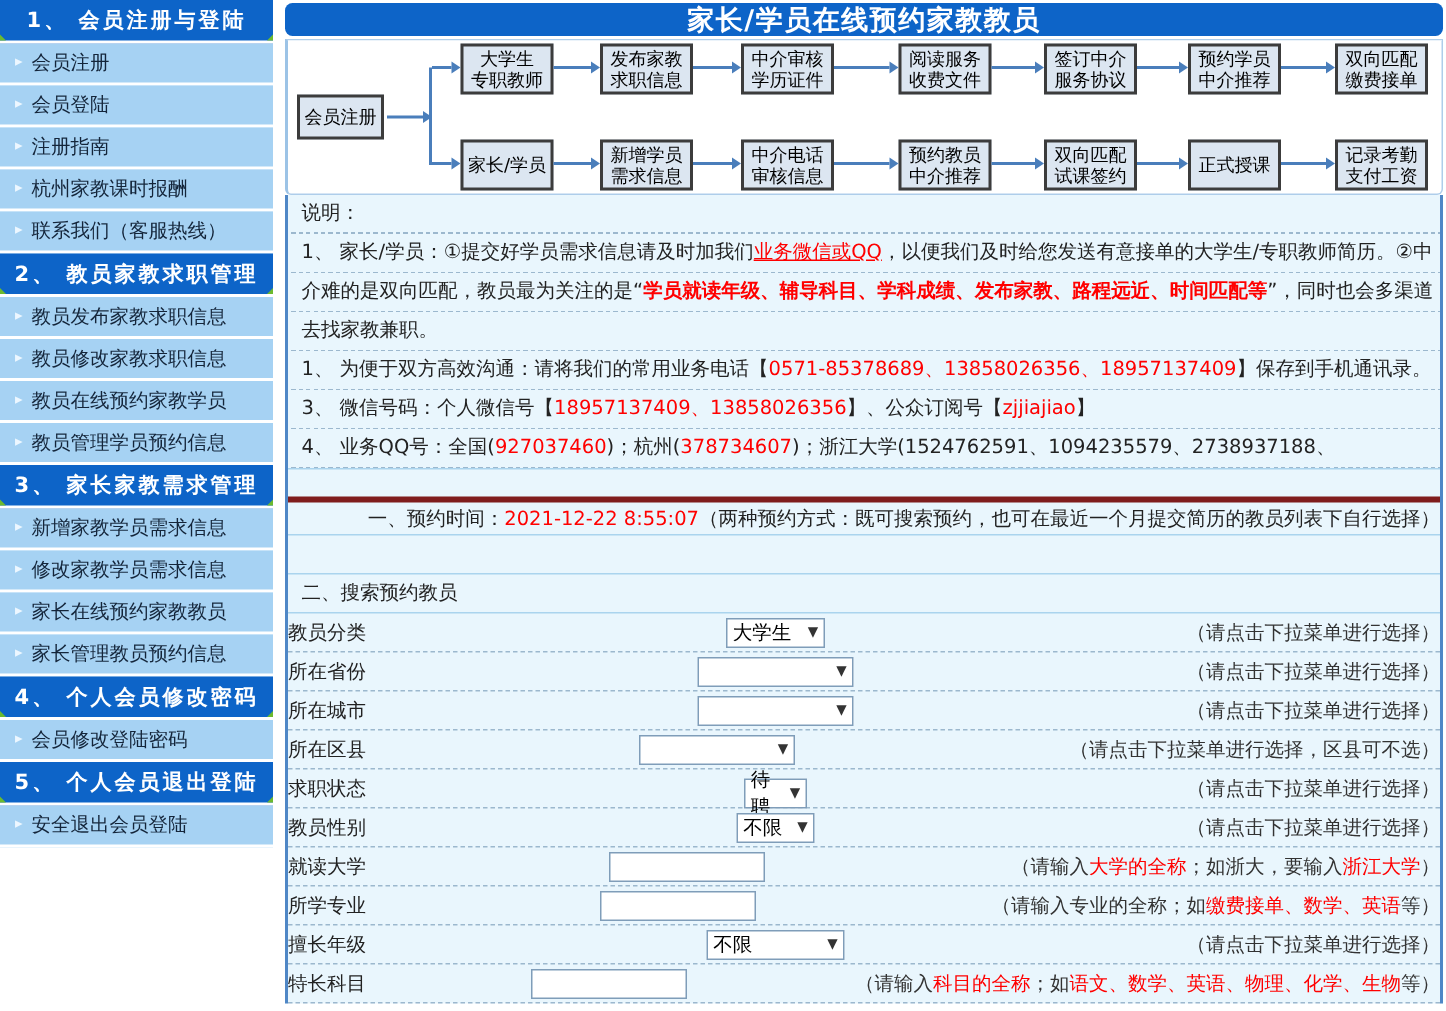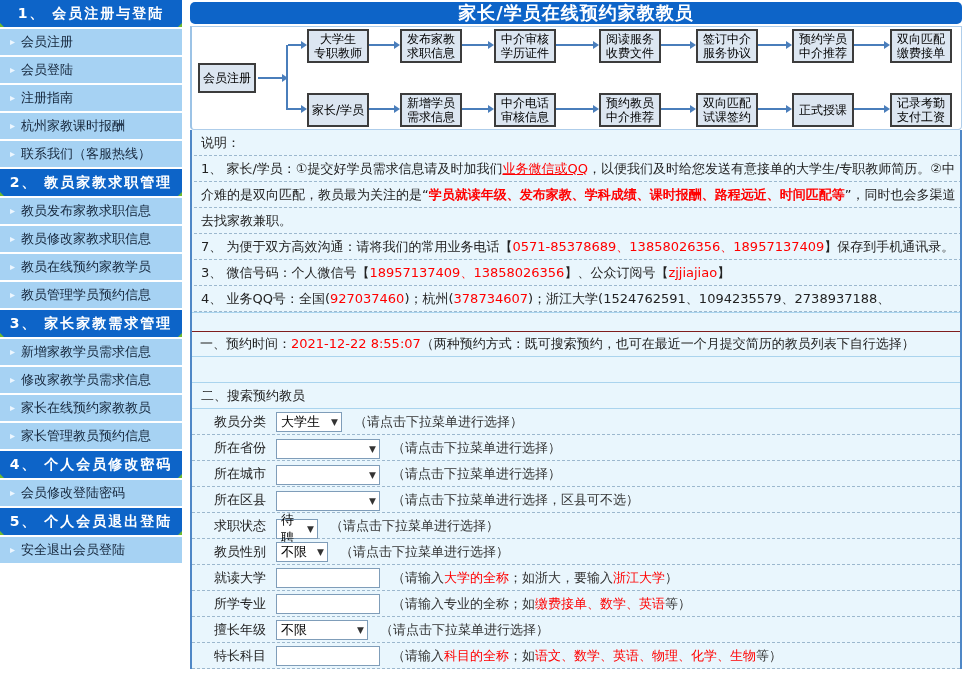--- a/index.html
+++ b/index.html
@@ -56,27 +56,27 @@
     background:#e9f6fd;box-sizing:border-box;
   }
   .notes{
     height:182px;padding-left:9px;line-height:26px;overflow:hidden;
     background:
       repeating-linear-gradient(to right,#e9f6fd 0 2px,rgba(0,0,0,0) 2px 5px),
       repeating-linear-gradient(to bottom,rgba(0,0,0,0) 0 25px,#9cb8ce 25px 26px);
     background-color:#e9f6fd;
   }
   .sep1{height:18px;border-top:1px solid #aad4ee;}
-  .row-time{height:25px;border-top:1px solid #7f1d1d;line-height:24px;padding-left:8px;box-sizing:border-box;}
+  .row-time{height:25px;border-top:4px solid #7f1d1d;line-height:24px;padding-left:8px;box-sizing:border-box;text-align:right;}
   .sep2{height:25px;border-top:1px solid #aad4ee;}
   .row-search{height:26px;border-top:1px solid #aad4ee;line-height:25px;padding-left:9px;box-sizing:border-box;}
   .form{border-top:1px solid #aad4ee;}
   .f-row{
-    display:flex;align-items:center;height:26px;padding-left:22px;
-    border-bottom:1px dashed #9cb8ce;box-sizing:border-box;
+    display:flex;align-items:center;height:26px;padding-left:0;
+    border-bottom:1px dashed #9cb8ce;box-sizing:border-box;justify-content:space-between;
   }
   .f-label{width:55px;margin-right:7px;color:#222;}
   .f-hint{margin-left:12px;color:#333;}
   .sel{
     display:inline-flex;align-items:center;justify-content:space-between;
     background:#fff;border:1px solid #7f9db9;height:20px;box-sizing:border-box;
     padding:0 3px 0 4px;cursor:pointer;color:#000;
   }
   .sel-a{font-size:9px;color:#333;margin-left:3px;}
   .inp{height:20px;border:1px solid #7f9db9;box-sizing:border-box;
@@ -283,22 +283,22 @@
     <div class="ar" style="left:270px;top:81px;width:26px"></div>
     <div class="ar" style="left:364px;top:81px;width:37px"></div>
     <div class="ar" style="left:469px;top:81px;width:29px"></div>
     <div class="ar" style="left:566px;top:81px;width:28px"></div>
     <div class="ar" style="left:662px;top:81px;width:30px"></div>
   </div>
 
   <div class="panel">
     <div class="notes">
       <div class="nline"><span class="seg-b">说明：</span></div>
-      <div class="nline"><span>1、 </span><span class="seg-b">家长/学员：</span><span>①提交好学员需求信息请及时加我们</span><span class="seg-ru">业务微信或QQ</span><span>，以便我们及时给您发送有意接单的大学生/专职教师简历。②中介难的是双向匹配，教员最为关注的是</span><span class="seg-b">“</span><span class="seg-rb">学员就读年级、发布家教、学科成绩、课时报酬、路程远近、时间匹配等</span><span class="seg-b">”</span><span>，同时也会多渠道去找家教兼职。</span></div>
-      <div class="nline"><span>7、 为便于双方高效沟通：请将我们的常用业务电话【</span><span class="seg-r">0571-85378689、13858026356、18957137409</span><span>】保存到手机通讯录。</span></div>
+      <div class="nline"><span>1、 </span><span class="seg-b">家长/学员：</span><span>①提交好学员需求信息请及时加我们</span><span class="seg-ru">业务微信或QQ</span><span>，以便我们及时给您发送有意接单的大学生/专职教师简历。②中介难的是双向匹配，教员最为关注的是</span><span class="seg-b">“</span><span class="seg-rb">学员就读年级、辅导科目、学科成绩、发布家教、路程远近、时间匹配等</span><span class="seg-b">”</span><span>，同时也会多渠道去找家教兼职。</span></div>
+      <div class="nline"><span>1、 为便于双方高效沟通：请将我们的常用业务电话【</span><span class="seg-r">0571-85378689、13858026356、18957137409</span><span>】保存到手机通讯录。</span></div>
       <div class="nline"><span>3、 </span><span class="seg-b">微信号码：</span><span>个人微信号【</span><span class="seg-r">18957137409、13858026356</span><span>】、公众订阅号【</span><span class="seg-r">zjjiajiao</span><span>】</span></div>
       <div class="nline"><span>4、 </span><span class="seg-b">业务QQ号：</span><span>全国(</span><span class="seg-r">927037460</span><span>)；杭州(</span><span class="seg-r">378734607</span><span>)；浙江大学(1524762591、1094235579、2738937188、2789468938)；</span></div>
 
     </div>
     <div class="sep1"></div>
     <div class="row-time"><span class="seg-b">一、预约时间：</span><span class="seg-r">2021-12-22 8:55:07</span><span>（两种预约方式：既可搜索预约，也可在最近一个月提交简历的教员列表下自行选择）</span></div>
     <div class="sep2"></div>
     <div class="row-search"><span class="seg-b">二、搜索预约教员</span></div>
     <div class="form" id="form">
   <div class="f-row">

